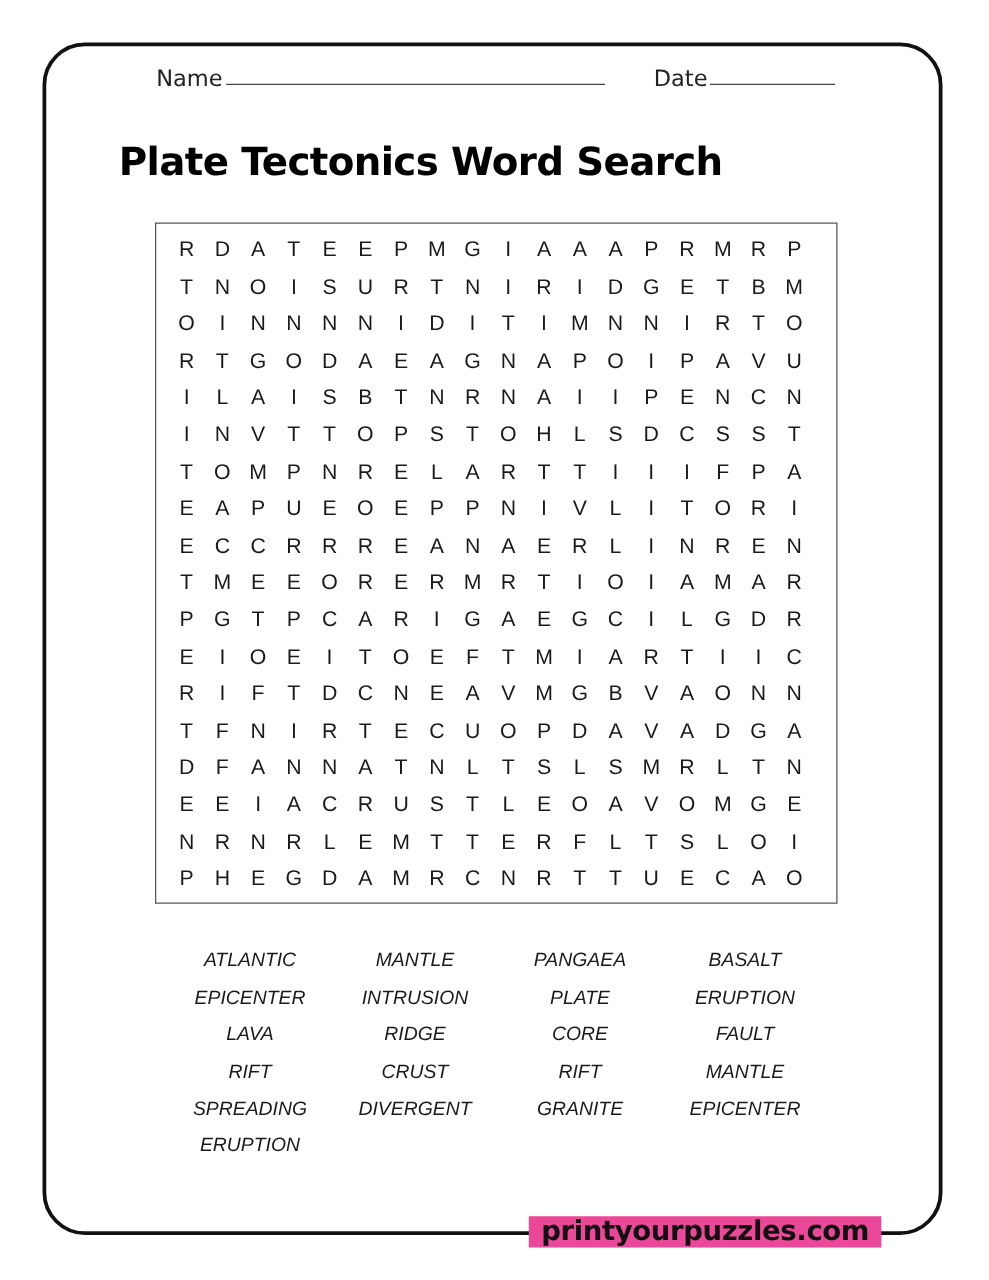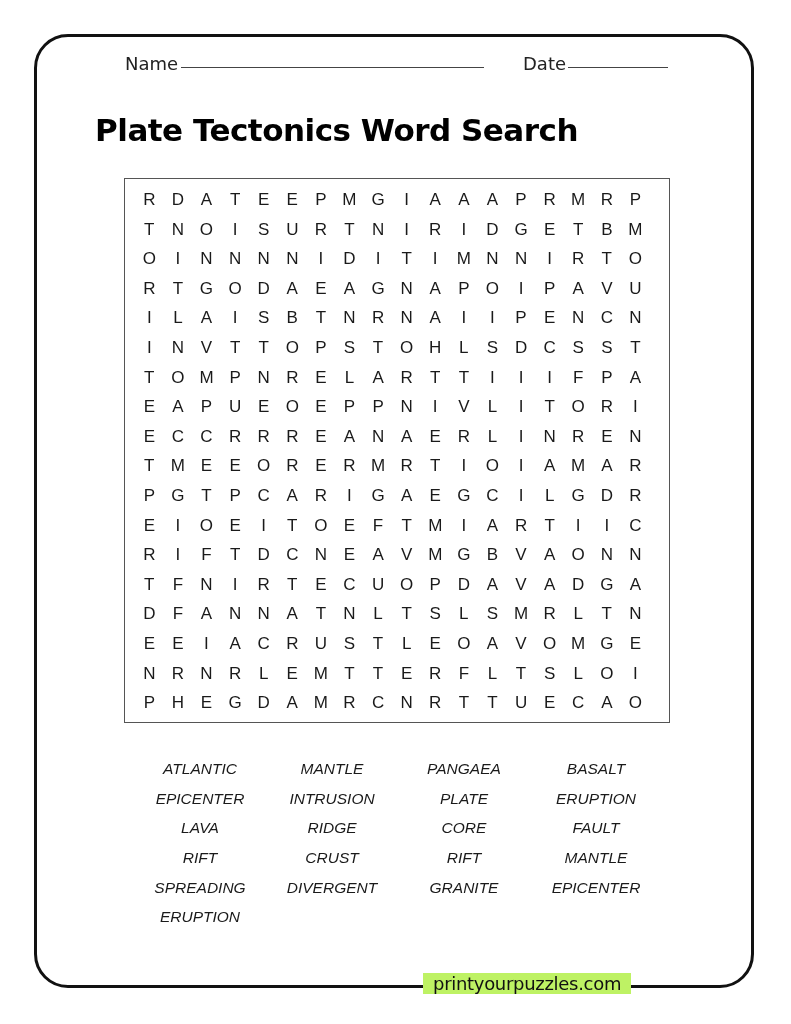--- a/index.html
+++ b/index.html
@@ -9,21 +9,21 @@
   .name-label { position: absolute; left: 125px; top: 1px; }
   .name-line { position: absolute; left: 181px; top: 15px; width: 303px; border-bottom: 1px solid #444; }
   .date-label { position: absolute; left: 523px; top: 1px; }
   .date-line { position: absolute; left: 568px; top: 15px; width: 100px; border-bottom: 1px solid #444; }
   .title { position: absolute; top: 112px; left: 0; width: 673px; text-align: center; font-family: "DejaVu Sans", sans-serif; font-weight: bold; font-size: 31px; color: #000; letter-spacing: -0.5px; }
   .grid-box { position: absolute; left: 124px; top: 178px; width: 546px; height: 545px; border: 1.5px solid #555; box-sizing: border-box; }
   .grid { position: absolute; left: 10px; top: 6px; display: grid; grid-template-columns: repeat(18, 28.6px); grid-auto-rows: 29.6px; }
   .cell { text-align: center; font-size: 17px; line-height: 29.6px; color: #1a1a1a; }
   .wordlist { position: absolute; left: 134px; top: 756px; width: 530px; display: grid; grid-template-columns: 132px 132px 132px 132px; grid-auto-rows: 29.7px; font-style: italic; }
   .word { text-align: center; font-size: 15.5px; color: #1a1a1a; line-height: 26px; }
-  .footer { position: absolute; left: 423px; top: 973px; background: #bef264; padding: 0 10px; font-family: "DejaVu Sans", sans-serif; font-weight: normal; font-size: 18px; color: #111; letter-spacing: -0.3px; }
+  .footer { position: absolute; left: 423px; top: 973px; background: #ec4899; padding: 0 10px; font-family: "DejaVu Sans", sans-serif; font-weight: bold; font-size: 22px; color: #111; letter-spacing: -0.3px; }
 </style>
 </head>
 <body>
 
 <div class="frame"></div>
 
 <div class="header-row">
   <span class="name-label">Name</span>
   <div class="name-line"></div>
   <span class="date-label">Date</span>

